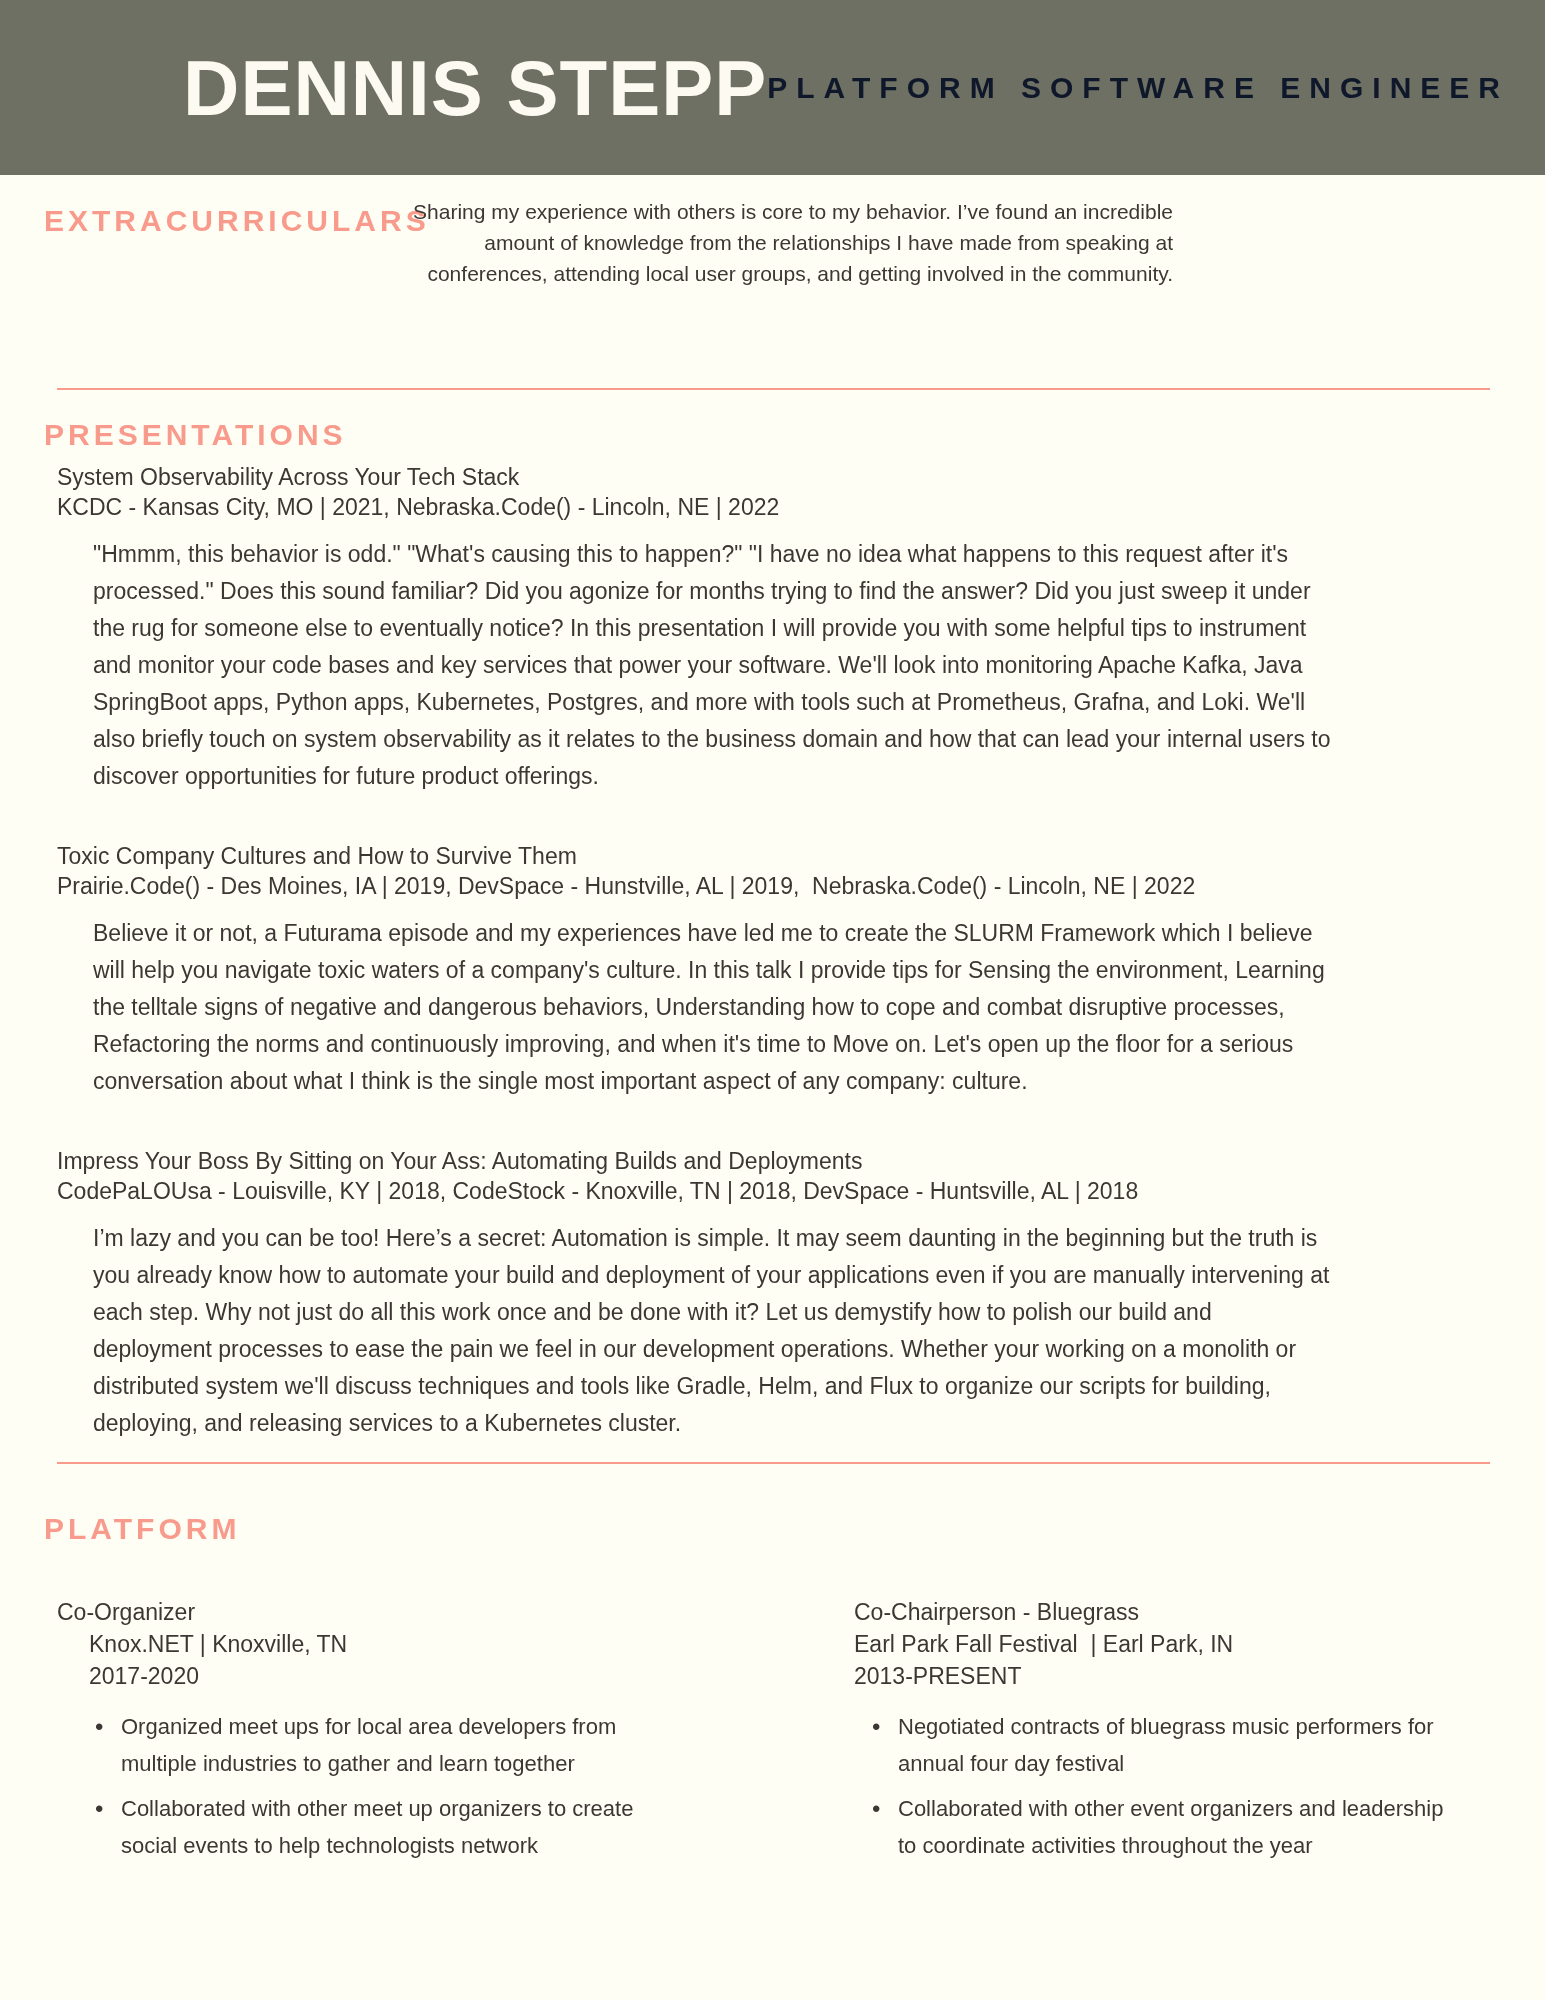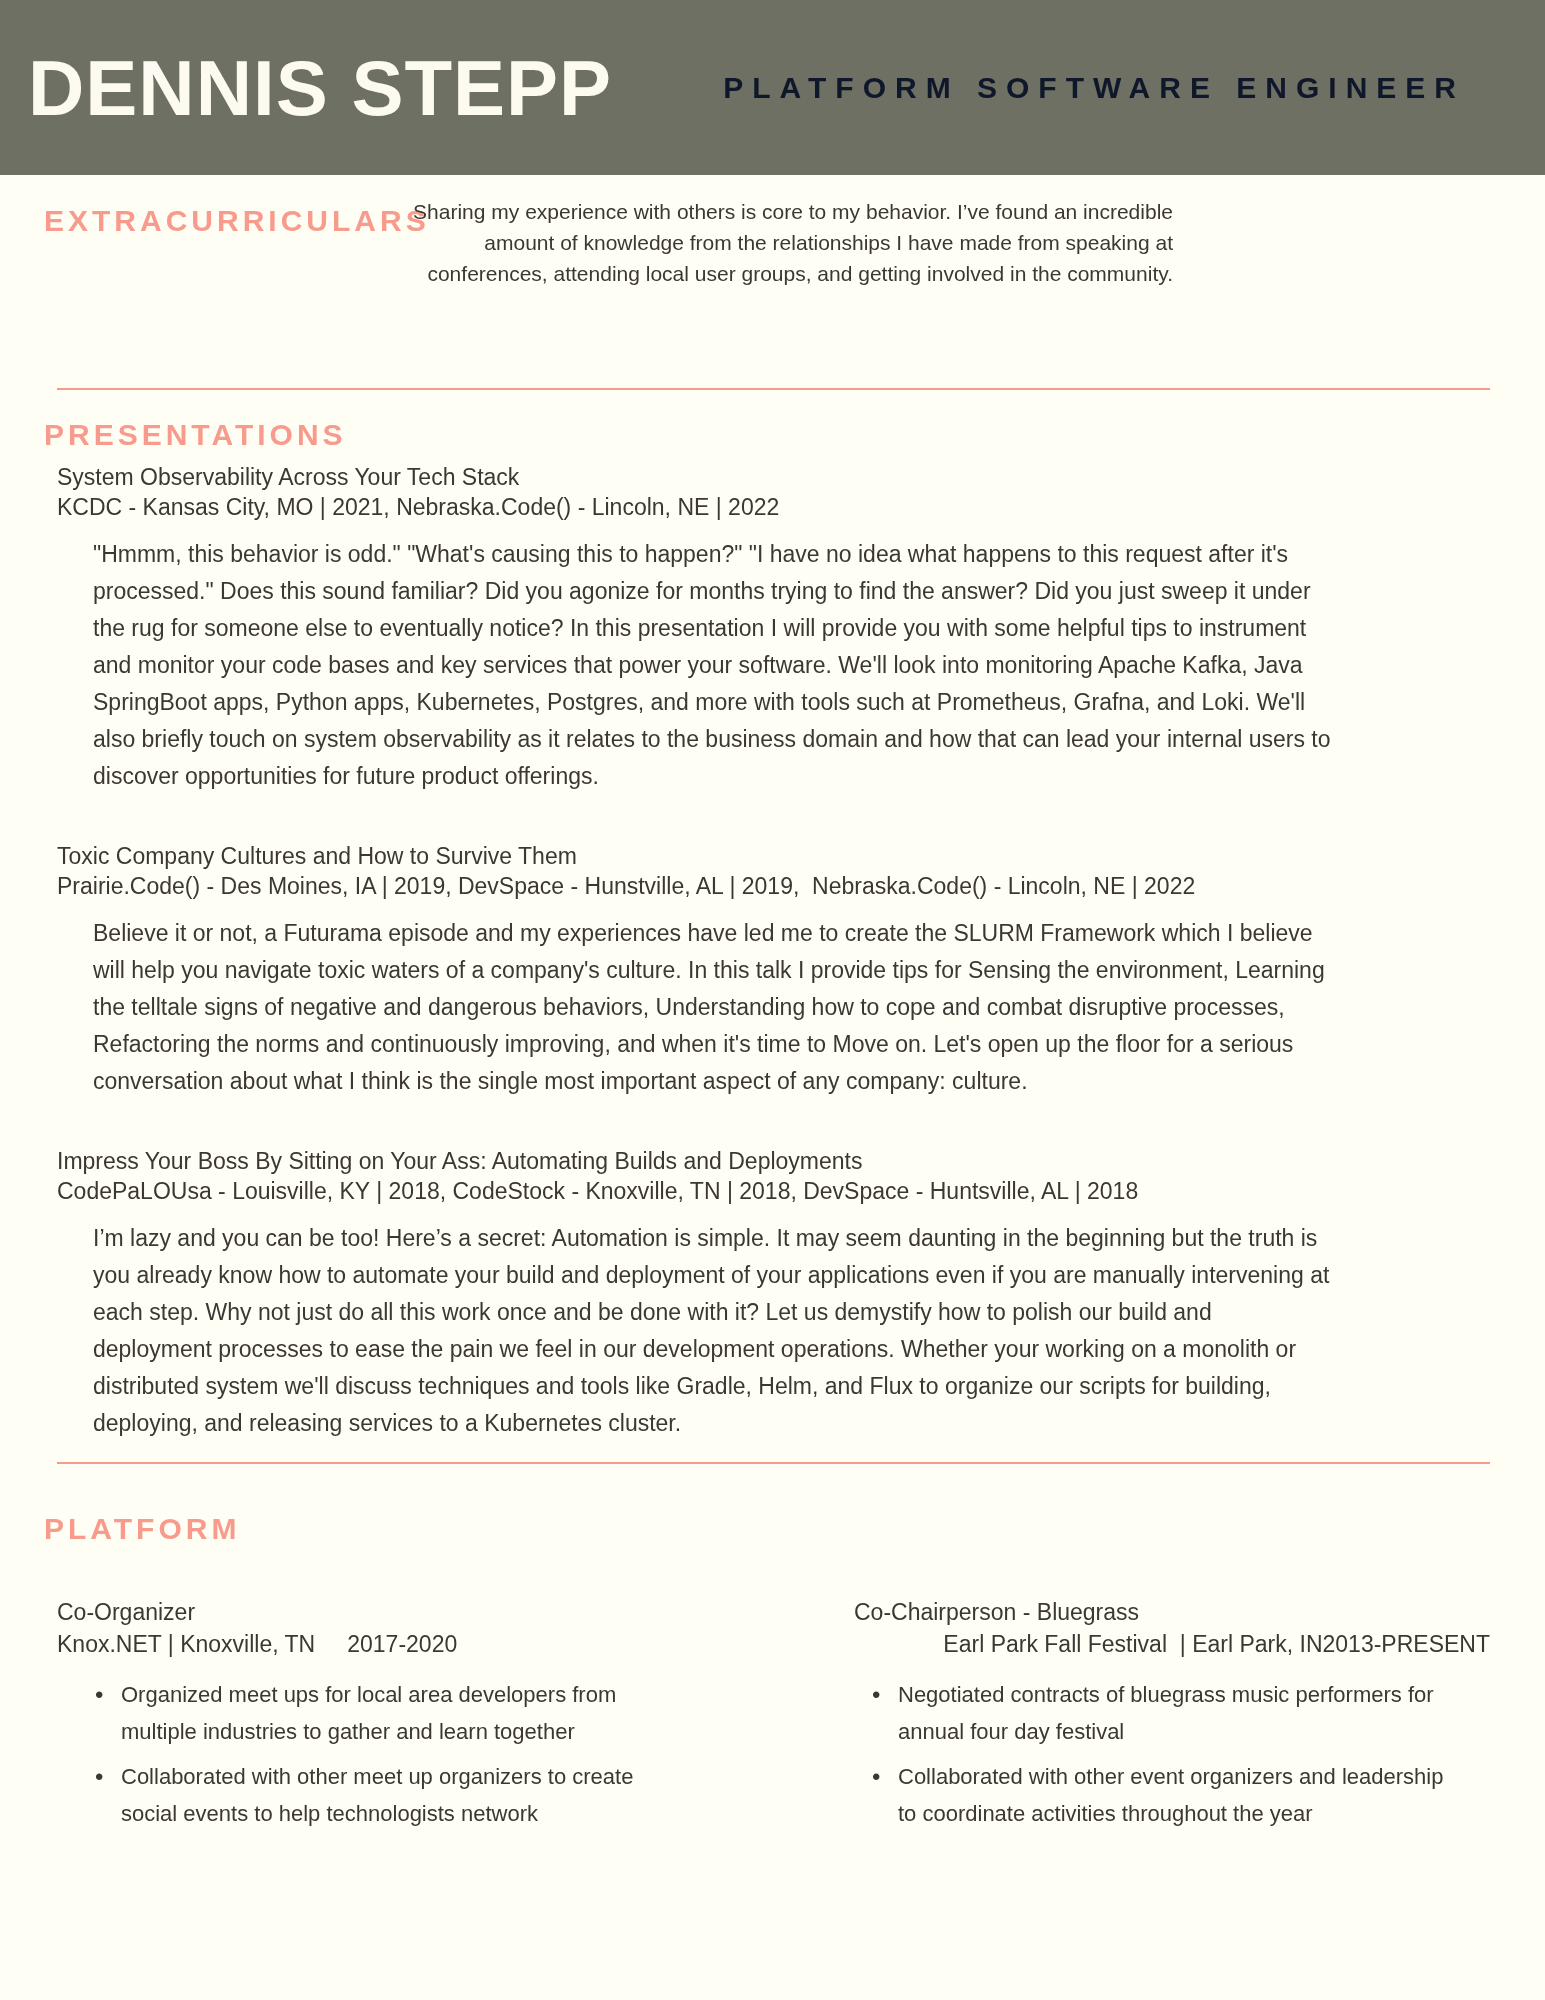--- a/index.html
+++ b/index.html
@@ -16,22 +16,22 @@
     color:#3d3734;
     overflow:hidden;
   }
 
   
   .header {
     height:175px;
     background:#6e7063;
     display:flex;
     align-items:center;
-    justify-content:space-between;
-    padding:0 80px 0 28px;
+    justify-content:flex-end;
+    padding:0 36px 0 28px;
     box-sizing:border-box;
   }
   .person-name {
     margin:0;
     font-size:78px;
     font-weight:700;
     letter-spacing:1px;
     color:#fcfaf1;
     white-space:nowrap;
     line-height:1;
@@ -101,20 +101,21 @@
     margin:0;
     font-size:23px;
     line-height:32px;
     white-space:pre-wrap;
   }
   .org-line {
     display:flex;
     align-items:baseline;
     font-size:23px;
     line-height:32px;
+    flex-direction:column;
   }
   .org-name { white-space:pre-wrap; }
   .col-left  .org-line .role-dates { margin-left:32px; }
   .col-right .org-line { justify-content:flex-end; }
   .bullet-list {
     list-style:none;
     margin:16px 0 0 0;
     padding:0;
   }
   .bullet-list li {

